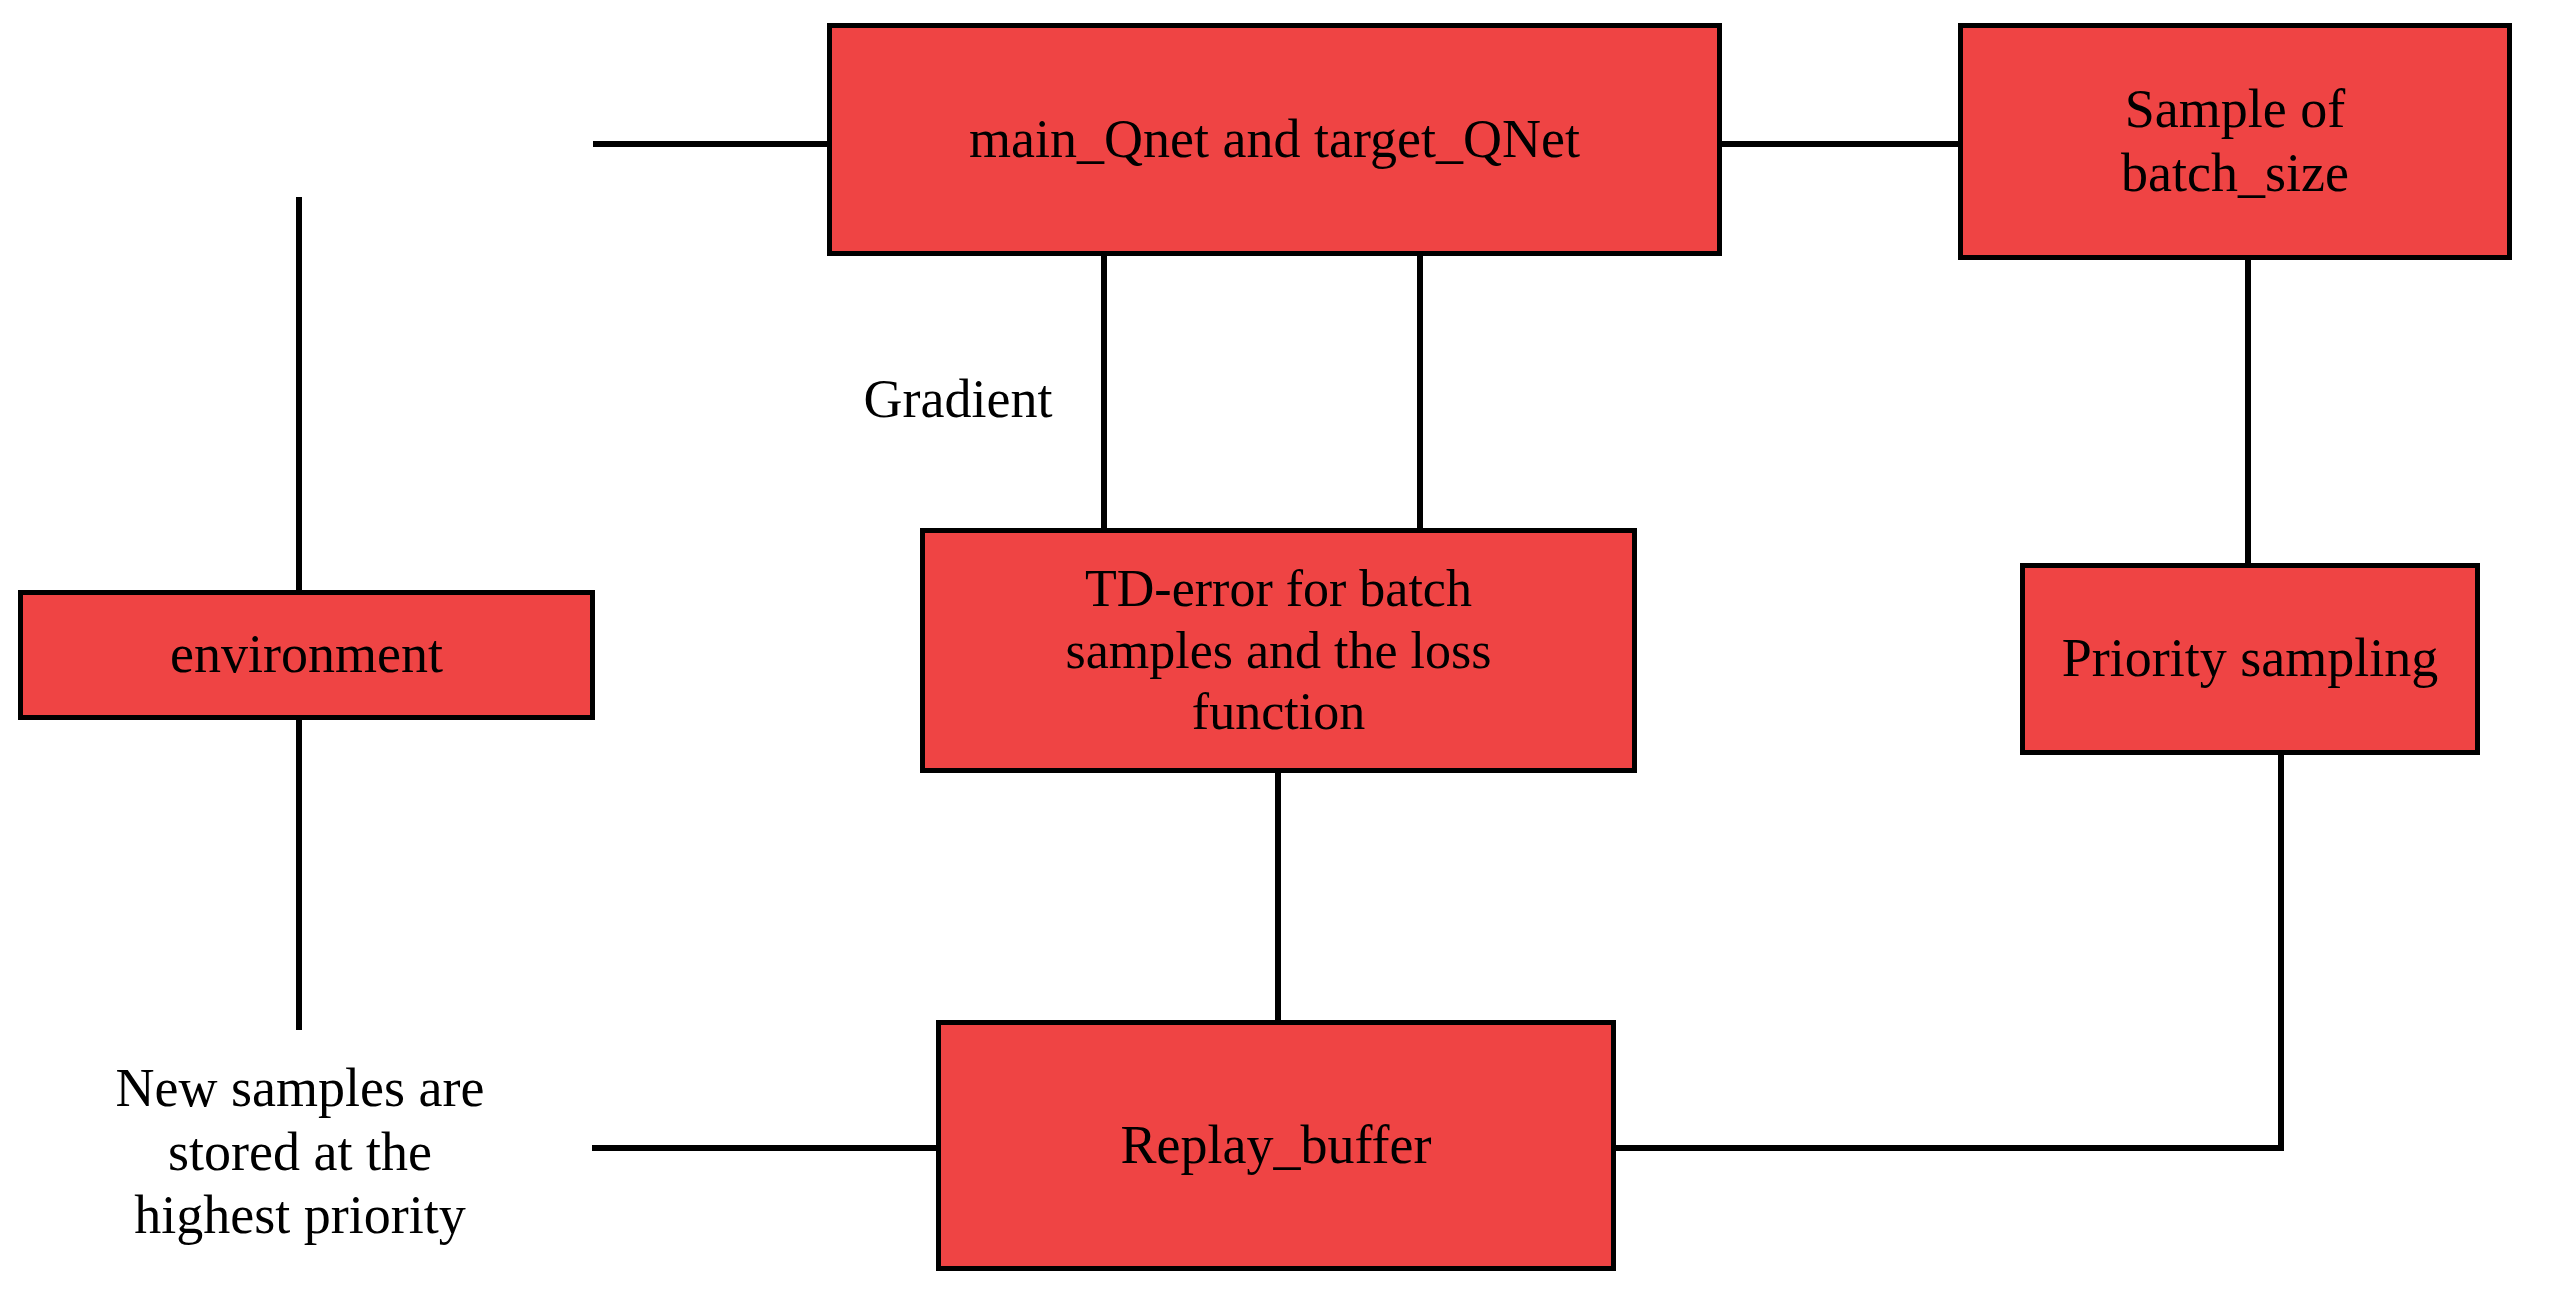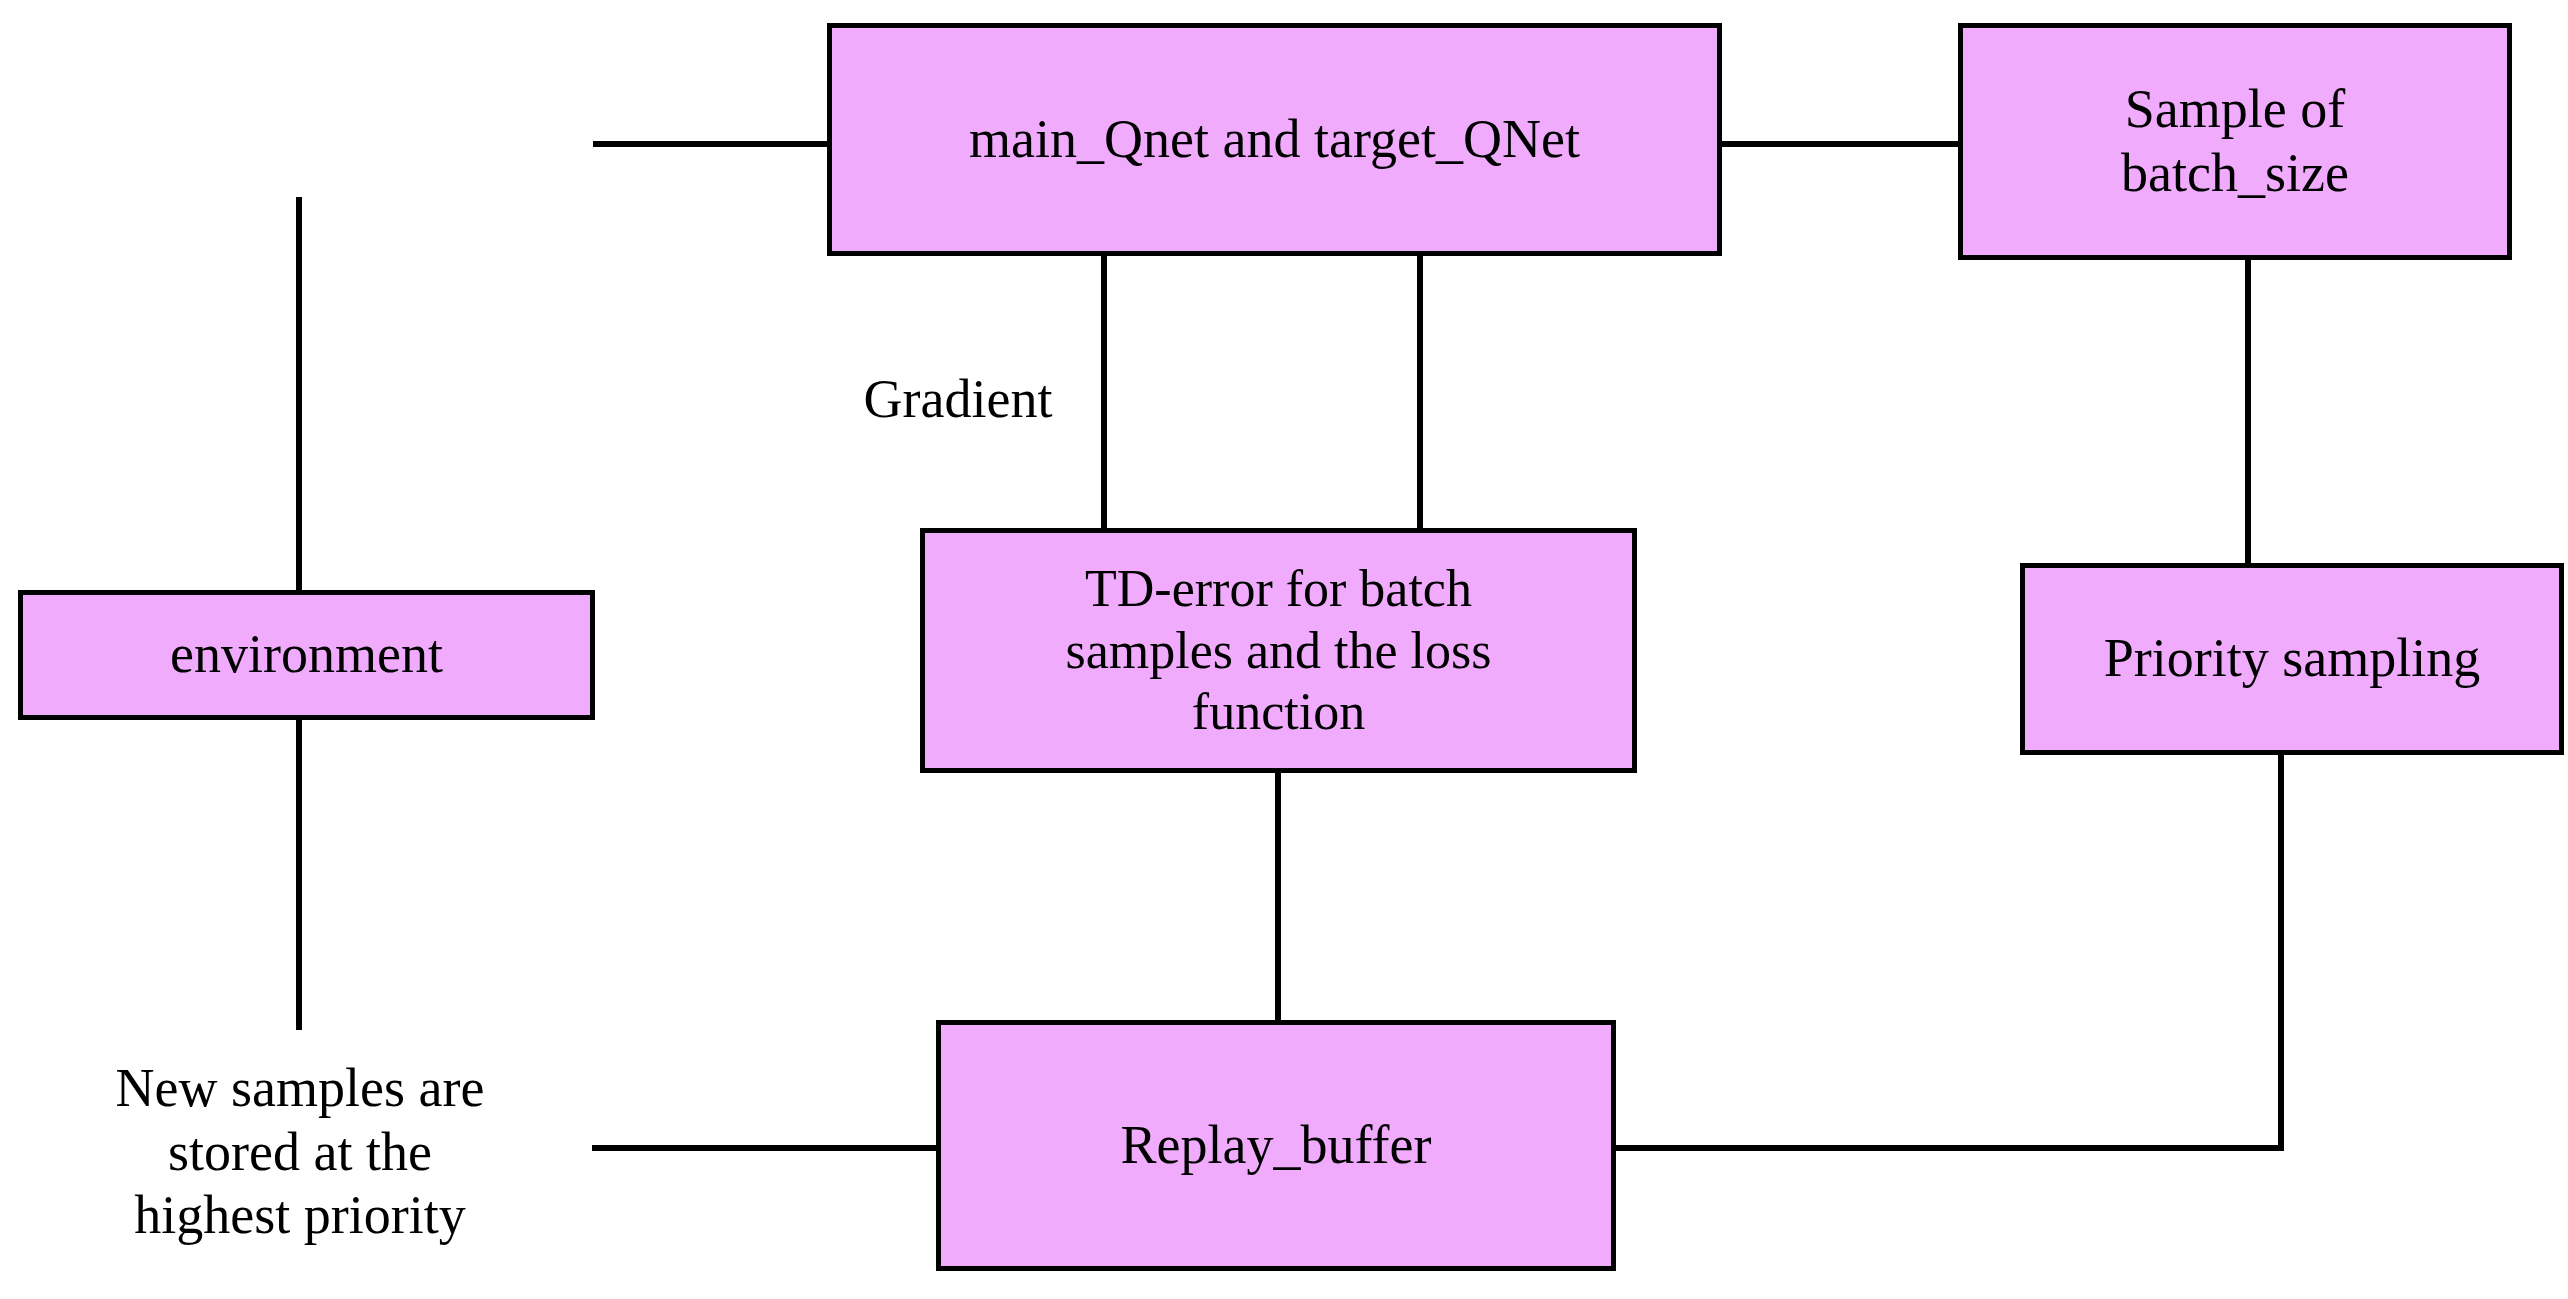--- a/index.html
+++ b/index.html
@@ -15,21 +15,21 @@
     background: #ffffff;
     overflow: hidden;
     font-family: "Liberation Serif", "DejaVu Serif", serif;
     color: #000000;
   }
   
   .node {
     position: absolute;
     box-sizing: border-box;
     border: 5px solid #000000;
-    background: #f0abfc;
+    background: #ef4444;
     display: flex;
     align-items: center;
     justify-content: center;
     text-align: center;
     z-index: 5;
   }
   .node .node-label {
     display: block;
     width: 100%;
     line-height: 1.18;
@@ -98,21 +98,21 @@
     <span class="node-label fs-big">Sample of
 batch_size</span>
   </div>
 
   <div class="node" style="left:920px; top:528px; width:717px; height:245px;">
     <span class="node-label fs-mid">TD-error for batch
 samples and the loss
 function</span>
   </div>
 
-  <div class="node" style="left:2020px; top:563px; width:544px; height:192px;text-align:center;">
+  <div class="node" style="left:2020px; top:563px; width:460px; height:192px;text-align:center;">
     <span class="node-label fs-big">Priority sampling</span>
   </div>
 
   <div class="node" style="left:18px; top:590px; width:577px; height:130px;">
     <span class="node-label fs-big">environment</span>
   </div>
 
   <div class="node" style="left:936px; top:1020px; width:680px; height:251px;">
     <span class="node-label fs-big">Replay_buffer</span>
   </div>

